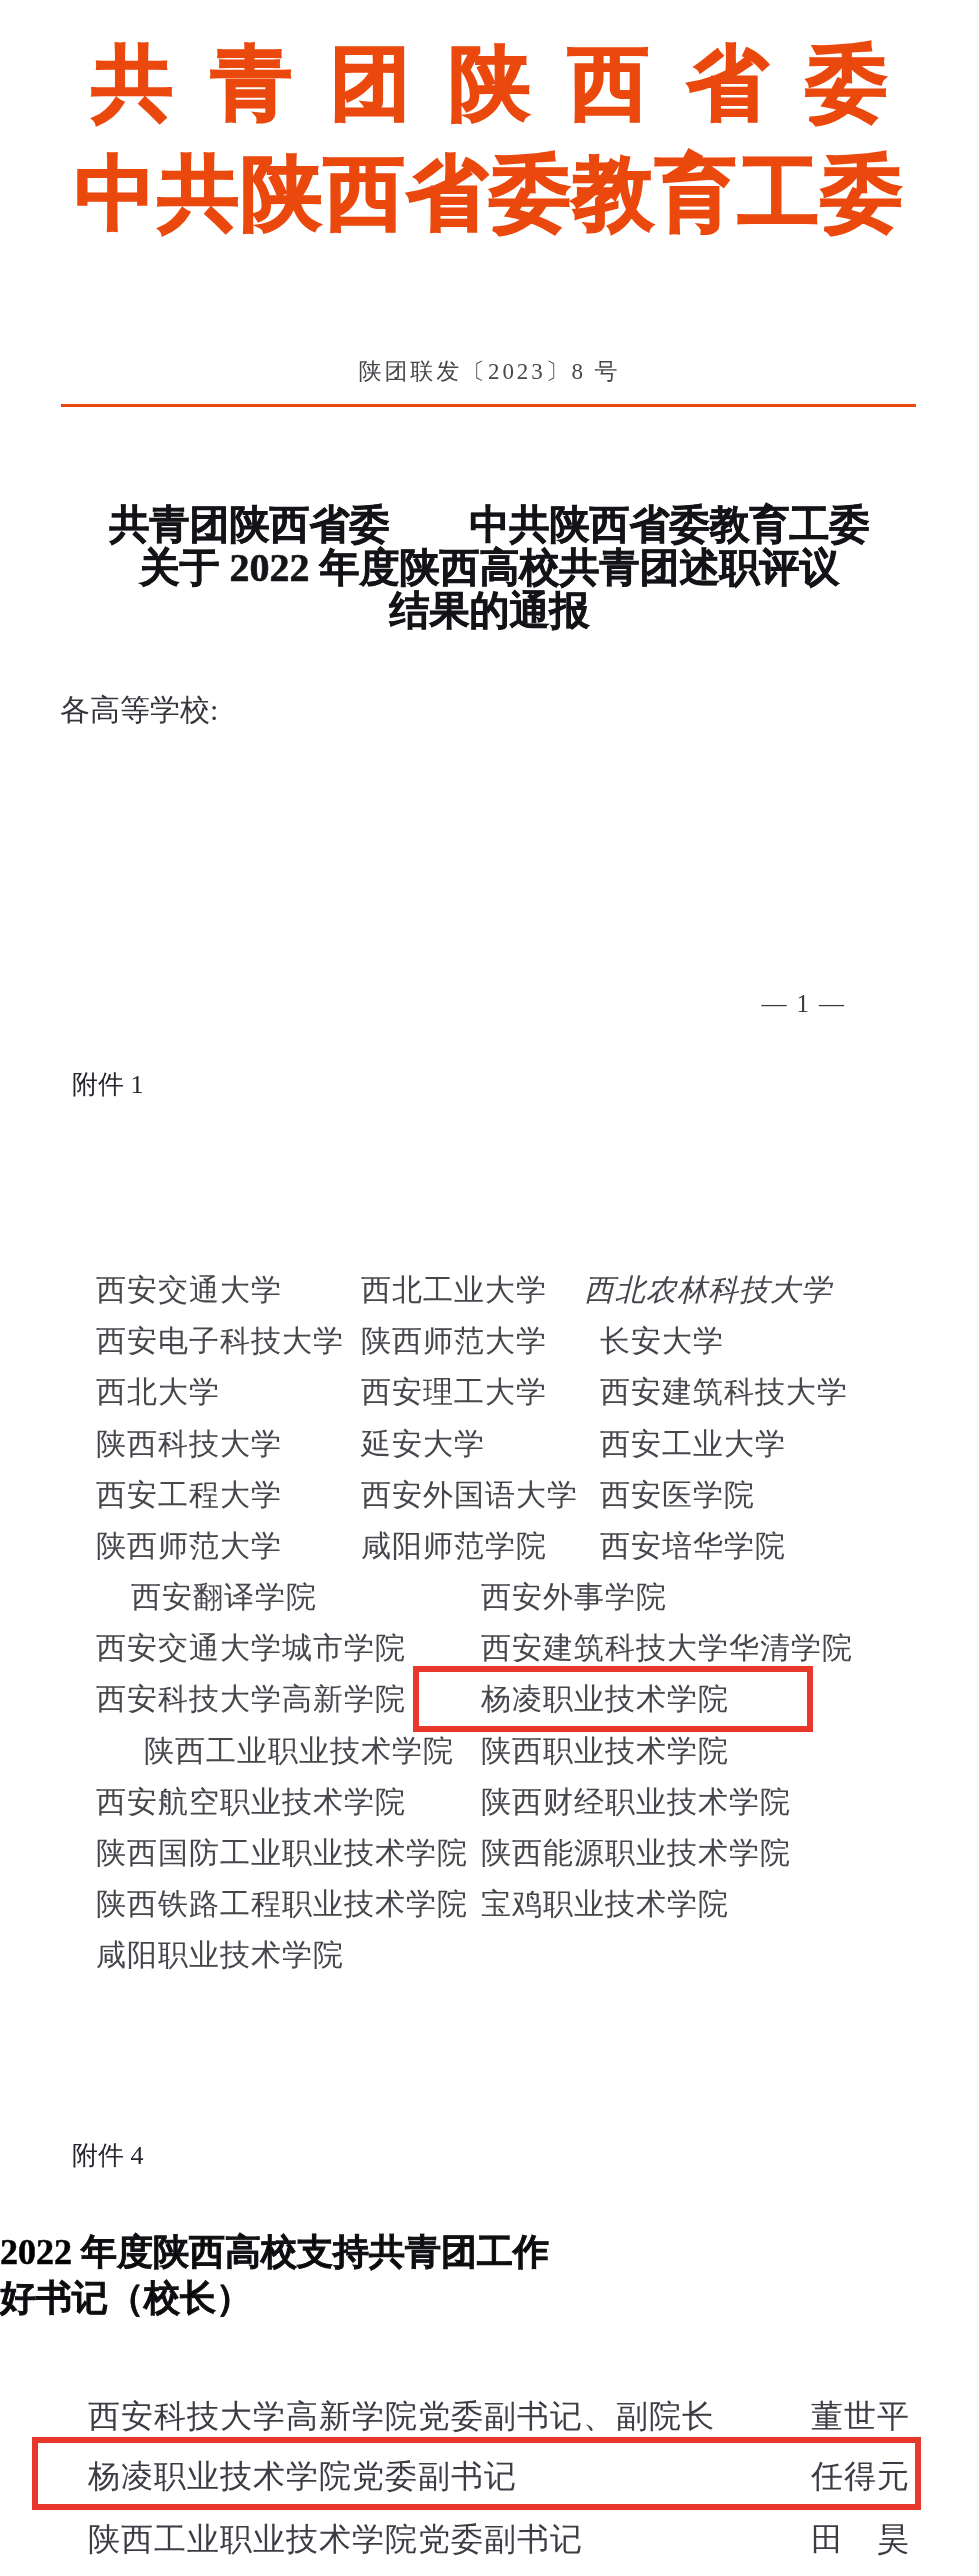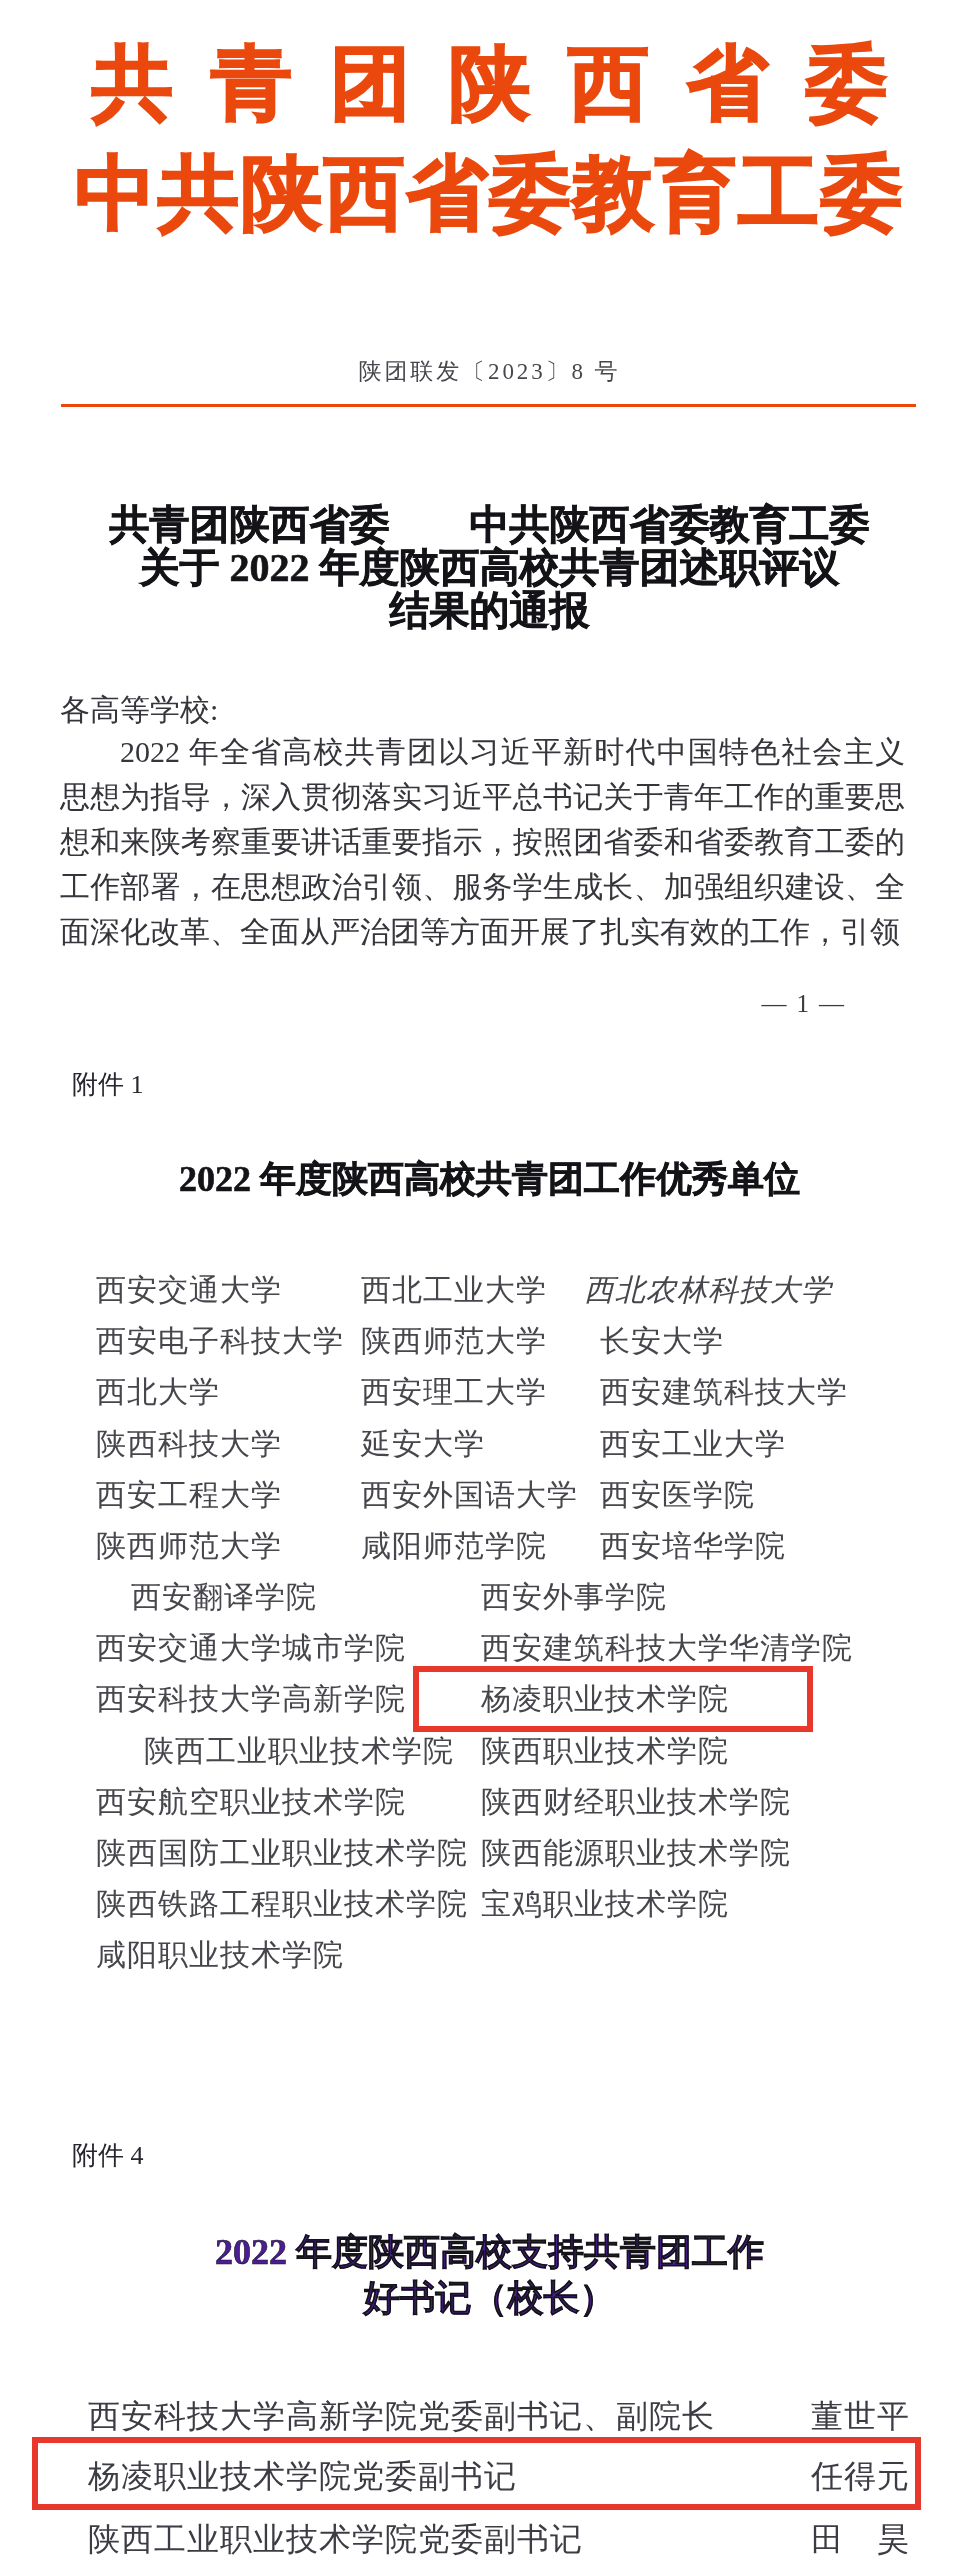--- a/index.html
+++ b/index.html
@@ -35,22 +35,22 @@
     text-align:justify;text-indent:2em;}
   .page-num{position:absolute;top:990px;right:133px;font-size:25px;
     color:#3a3a40;letter-spacing:1.9px;}
   .att-label{position:absolute;left:72px;font-size:26px;color:#26262e;
     font-family:Liberation Serif, serif;}
   .att1-label{top:1067px;}
   .att4-label{top:2138px;}
   .att1-title{position:absolute;top:1155px;left:0;right:0;text-align:center;
     font-size:36px;font-weight:bold;color:#141418;line-height:48px;
     -webkit-text-stroke:0.6px #141418;}
-  .att4-title{position:absolute;top:2229px;left:0;right:0;text-align:center;
-    font-size:36px;font-weight:bold;color:#4c1d95;line-height:46px;
+  .att4-title{position:absolute;top:2229px;left:0;right:0;text-align:left;
+    font-size:36px;font-weight:bold;color:#000000;line-height:46px;
     -webkit-text-stroke:0.6px #141418;}
   .l1cell{position:absolute;font-size:30px;color:#46464c;letter-spacing:1px;
     line-height:52px;white-space:nowrap;}
   .a4pos{position:absolute;left:88px;font-size:32px;color:#3c3c44;
     letter-spacing:1px;line-height:40px;white-space:nowrap;}
   .a4name{position:absolute;left:811px;font-size:32px;color:#3c3c44;
     letter-spacing:1px;line-height:40px;white-space:nowrap;}
   .red-box{position:absolute;border:6.7px solid var(--highlight);background:transparent;}
   .box1{left:413px;top:1666px;width:388px;height:54px;}
   .box2{left:32px;top:2437px;width:877px;height:61px;}
@@ -70,27 +70,25 @@
   <div class="red-line"></div>
 
   <div class="doc-title">
     <div>共青团陕西省委　　中共陕西省委教育工委</div>
     <div>关于 2022 年度陕西高校共青团述职评议</div>
     <div>结果的通报</div>
   </div>
 
   <div class="salutation">各高等学校:</div>
 
-  <p class="body-para">2022 年全省高校共青团以习近平新时代中国特色社会主义思想为指导，深入贯彻落实习近平总书记关于青年工作的重要思想和来陕考察重要讲话重要指示，按照团省委和省委教育工委的工作部署，在思想政治引领、服务学生成长、加强组织建设、全面深化改革、全面从严治团等方面开展了扎实有效的工作，引领</p>
 
   <div class="page-num">— 1 —</div>
 
   <div class="att-label att1-label">附件 1</div>
 
-  <div class="att1-title">2022 年度陕西高校共青团工作优秀单位</div>
 
   <div id="list1">
       <div class="l1cell" style="left: 96px; top: 1264px;">西安交通大学</div>
       <div class="l1cell" style="left: 361px; top: 1264px;">西北工业大学</div>
       <div class="l1cell" style="left: 584px; top: 1264px; font-style: italic;">西北农林科技大学</div>
       <div class="l1cell" style="left: 96px; top: 1315px;">西安电子科技大学</div>
       <div class="l1cell" style="left: 361px; top: 1315px;">陕西师范大学</div>
       <div class="l1cell" style="left: 600px; top: 1315px;">长安大学</div>
       <div class="l1cell" style="left: 96px; top: 1366px;">西北大学</div>
       <div class="l1cell" style="left: 361px; top: 1366px;">西安理工大学</div>

